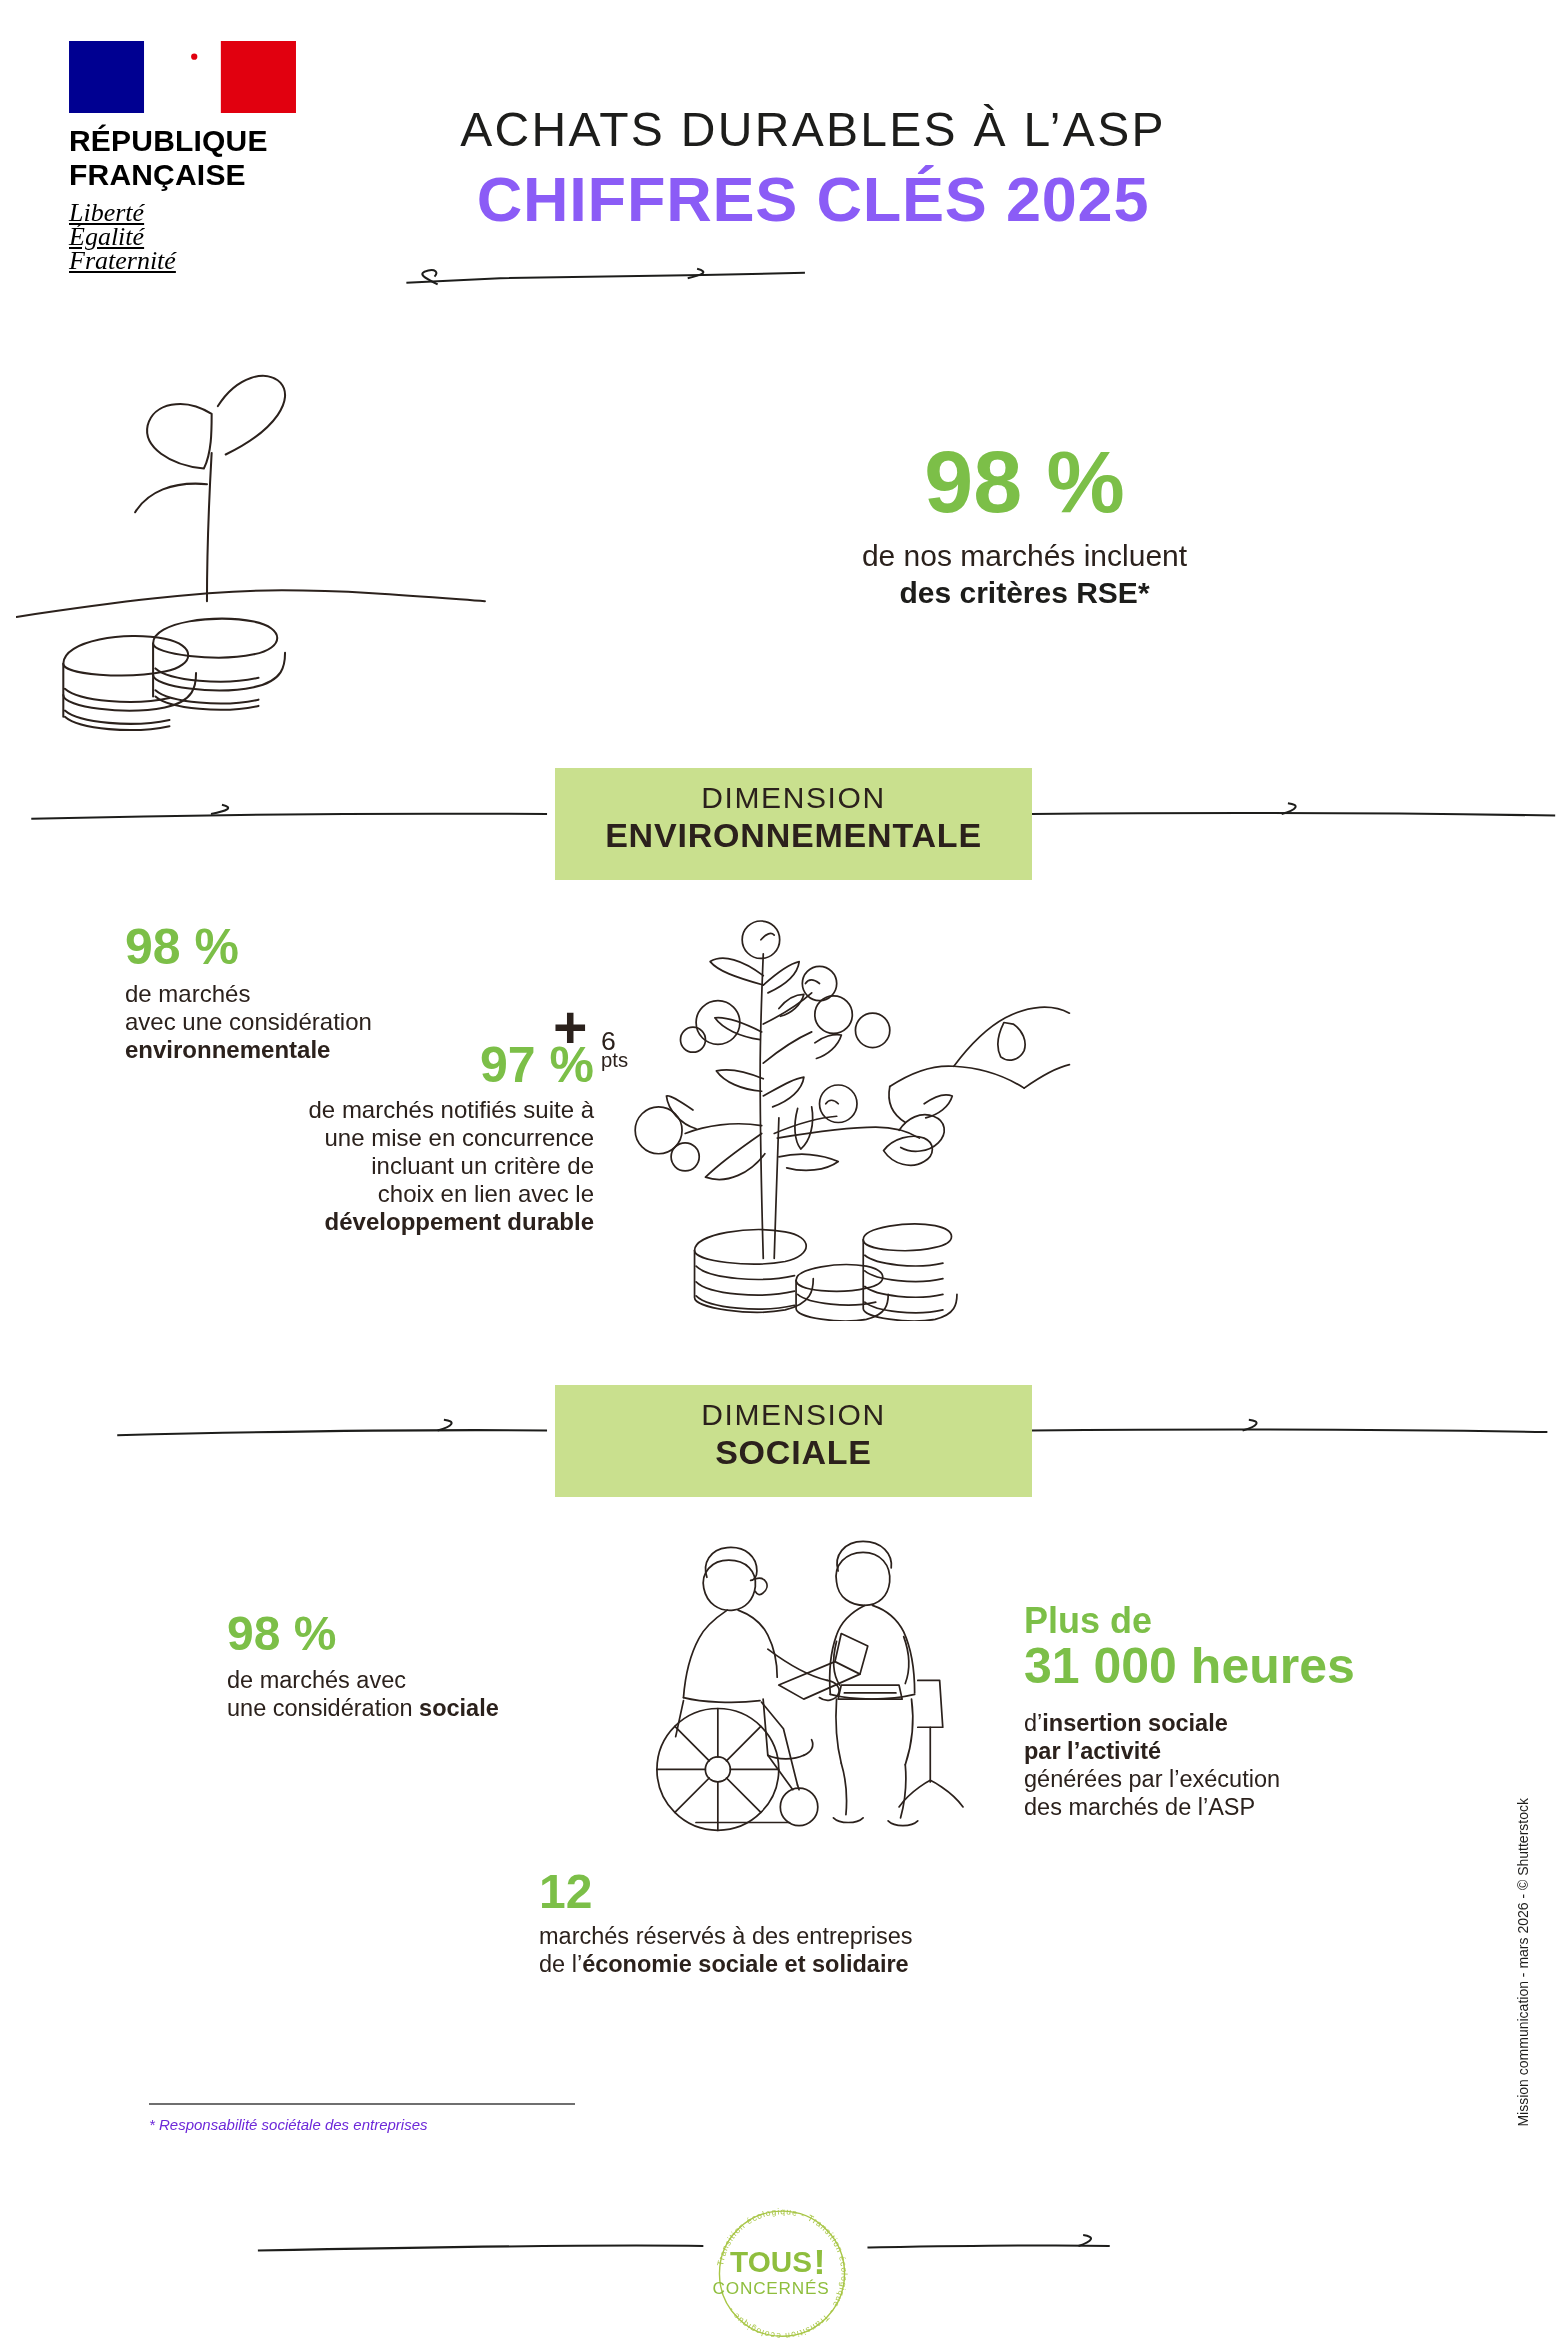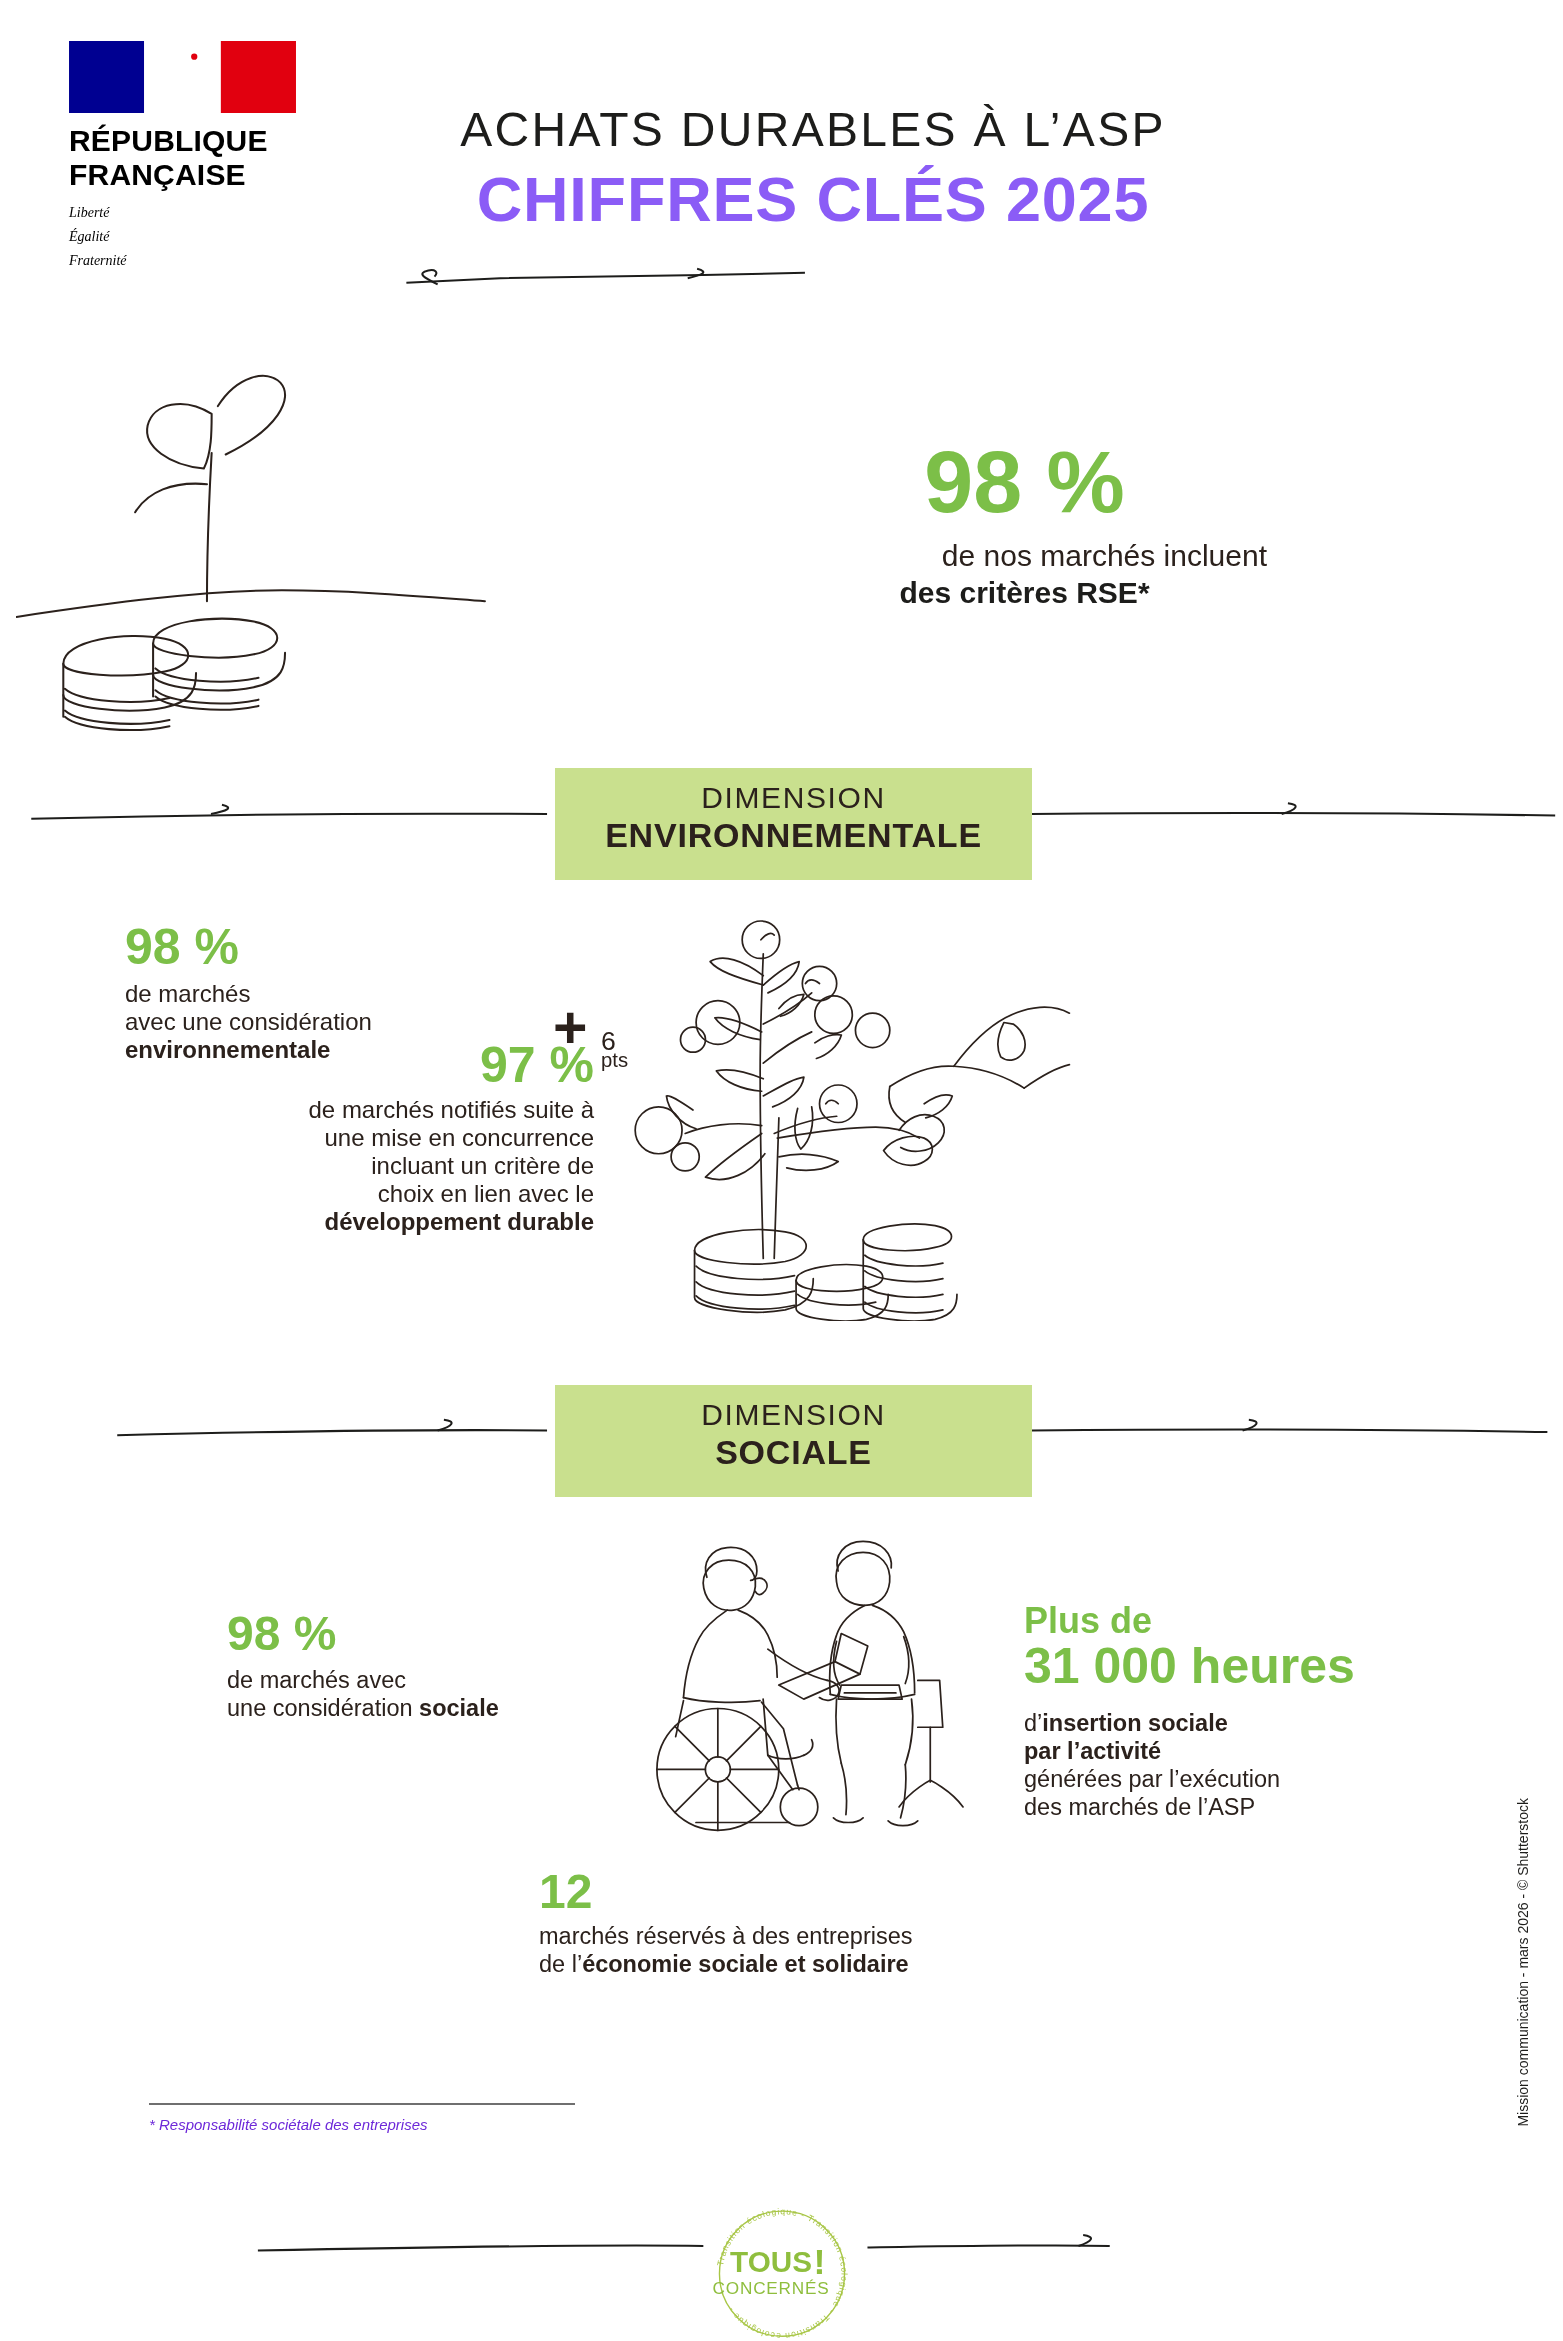--- a/index.html
+++ b/index.html
@@ -10,39 +10,39 @@
     color:#2b211c;
     position:relative;
     overflow:hidden;
   }
   .page { position:relative; width:1563px; height:2342px; }
 
   
   .marianne { position:absolute; left:69px; top:41px; width:235px; }
   .marianne-flag { width:227px; height:72px; display:block; }
   .marianne-rf { font-weight:bold; font-size:30px; line-height:34px; letter-spacing:0.2px; margin-top:11px; color:#000; }
-  .marianne-devise { margin-top:9.4px; font-family:"Liberation Serif", serif; font-style:italic; font-size:14px; line-height:24px; color:#000; }
+  .marianne-devise { margin-top:9.4px; font-family:"Liberation Serif", serif; font-style:italic; font-size:26px; line-height:24px; color:#000;text-decoration:underline; }
 
   .header-title { position:absolute; left:336px; top:102px; width:954px; text-align:center; }
   .title-line1 { font-size:48px; letter-spacing:2.3px; font-weight:300; color:#1d1d1b; }
   .title-line2 { font-size:63px; letter-spacing:0.8px; font-weight:bold; color:#8b5cf6; margin-top:6.3px; }
 
   .asp-logo { position:absolute; left:1313px; top:39px; width:211px; text-align:center; }
   .asp-mark { display:block; margin:0 auto; }
   .asp-rule { width:156px; height:2.3px; background:#d9365a; margin:6.3px auto 6.3px auto; }
   .asp-sub { color:#d9365a; font-size:16.4px; font-weight:bold; line-height:19.5px; }
 
   
   .squiggle { position:absolute; left:0; width:1563px; height:31px; }
   .bignum { font-weight:bold; color:#7CBF48; line-height:1; }
 
   
   .block-rse { position:absolute; left:782px; top:438px; width:485px; text-align:center; }
   .block-rse .bignum { font-size:88px; }
-  .block-rse .l1 { font-size:30px; margin-top:12.5px; color:#2b211c;text-align:right; }
+  .block-rse .l1 { font-size:30px; margin-top:12.5px; color:#2b211c; }
   .block-rse .l2 { font-size:30px; font-weight:bold; margin-top:3.1px; color:#1d1d1b; }
 
   
   .banner { position:absolute; left:555px; top:768px; width:477px; height:112px; background:#C9E08E; text-align:center; }
   .banner .b1 { font-size:30px; letter-spacing:1.6px; font-weight:300; color:#2b211c; padding-top:12.5px; }
   .banner .b2 { font-size:34px; letter-spacing:0.8px; font-weight:bold; color:#2b211c; margin-top:1.6px; }
   .banner.social { top:1385px; }
 
   
   .env-left { position:absolute; left:125px; top:922px; width:352px; }

